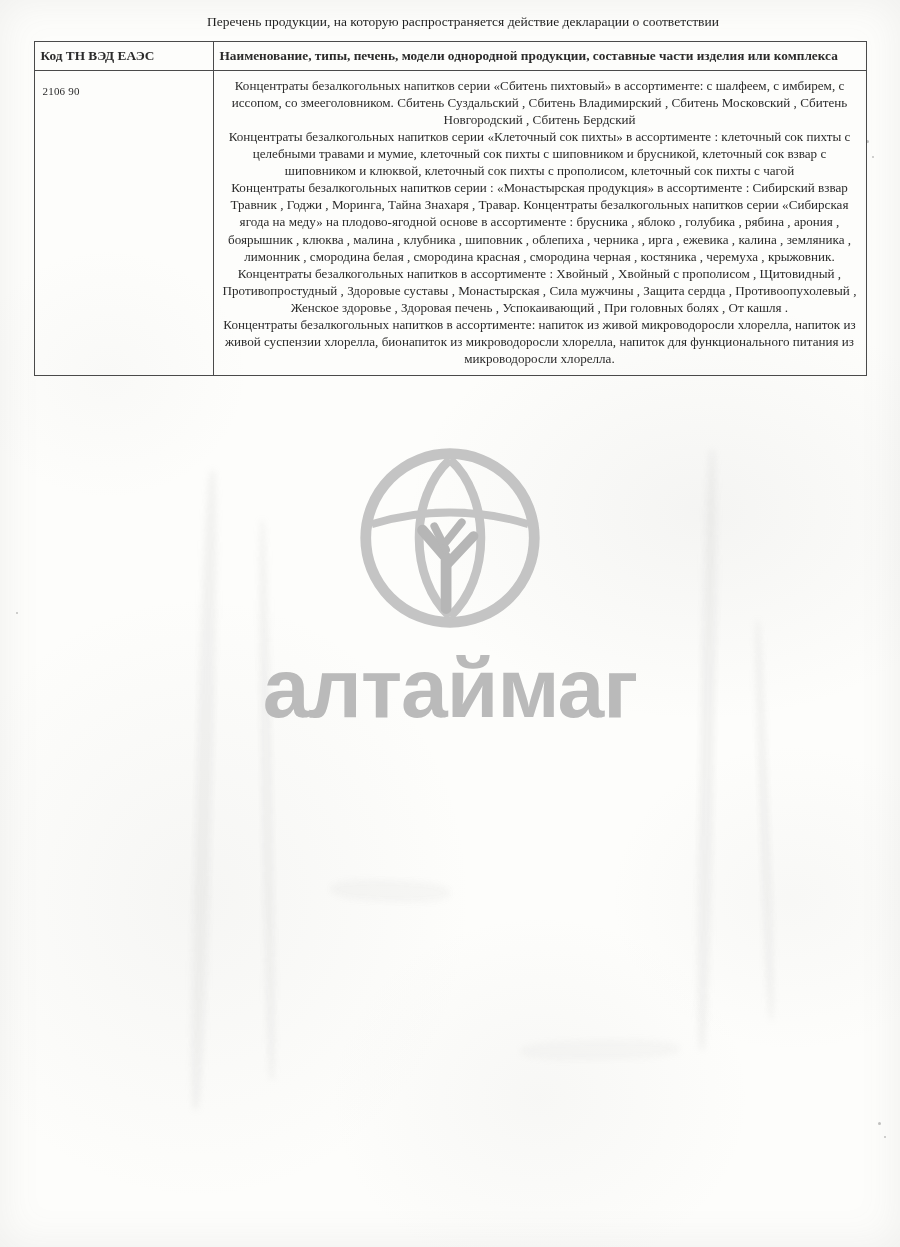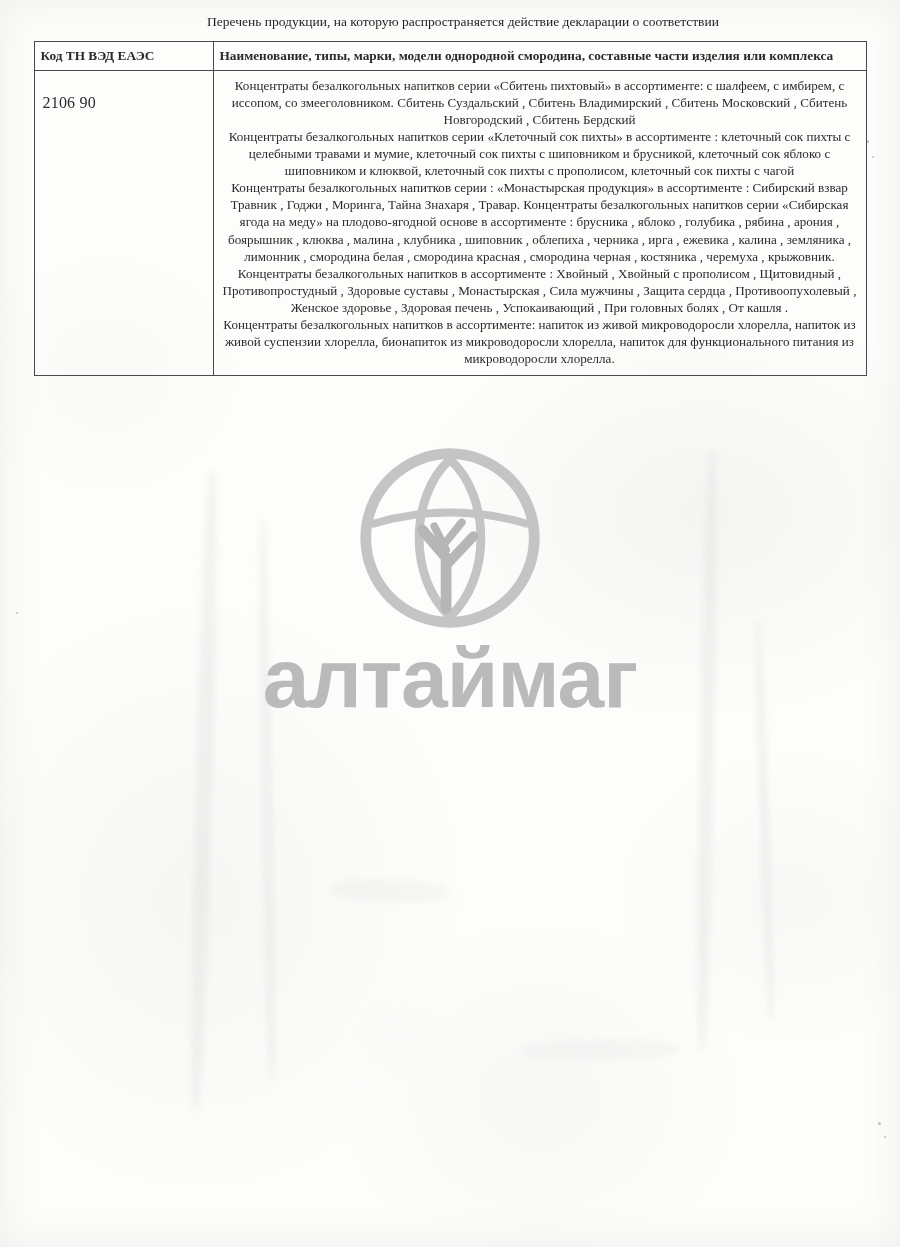--- a/index.html
+++ b/index.html
@@ -67,22 +67,22 @@
     font-size: 13.3px;
     font-weight: bold;
     padding: 6px 6px;
     text-align: left;
     line-height: 1.2;
   }
   th.col-code { width: 166px; }
   th.col-name { width: 640px; }
 
   td.cell-code {
-    font-size: 16px;
-    padding: 23px 8px 6px 8px;
+    font-size: 11px;
+    padding: 14px 8px 6px 8px;
     letter-spacing: 0.2px;
   }
   td.cell-name {
     font-size: 13.1px;
     padding: 6px 8px 8px 8px;
     line-height: 1.305;
     text-align: center;
   }
   td.cell-name p {
     margin: 0;
@@ -105,21 +105,21 @@
     margin: 0 auto;
     display: block;
   }
   .wm-word {
     font-family: "Liberation Sans", sans-serif;
     font-weight: bold;
     font-size: 84px;
     letter-spacing: -1px;
     color: #b9b9b9;
     line-height: 1;
-    margin-top: 0;
+    margin-top: 10px;
   }
   .wm-sub {
     font-family: "Liberation Sans", sans-serif;
     font-size: 27px;
     color: #c0c0c0;
     letter-spacing: 0.5px;
     margin-top: 6px;
   }
 
   
@@ -177,29 +177,29 @@
 </div>
 
 <div class="page">
 
   <div class="doc-title">Перечень продукции, на которую распространяется действие декларации о соответствии</div>
 
   <table class="product-table">
     <thead>
       <tr>
         <th class="col-code">Код ТН ВЭД ЕАЭС</th>
-        <th class="col-name">Наименование, типы, марки, модели однородной смородина, составные части изделия или комплекса</th>
+        <th class="col-name">Наименование, типы, печень, модели однородной продукции, составные части изделия или комплекса</th>
       </tr>
     </thead>
     <tbody>
       <tr>
         <td class="cell-code">2106 90</td>
         <td class="cell-name">
           <p>Концентраты безалкогольных напитков серии «Сбитень пихтовый» в ассортименте: с шалфеем, с имбирем, с иссопом, со змееголовником. Сбитень Суздальский , Сбитень Владимирский , Сбитень Московский , Сбитень Новгородский , Сбитень Бердский</p>
-          <p>Концентраты безалкогольных напитков серии «Клеточный сок пихты»  в ассортименте : клеточный сок пихты с целебными травами и мумие, клеточный сок пихты с шиповником и брусникой, клеточный сок яблоко с шиповником и клюквой, клеточный сок пихты  с прополисом, клеточный сок пихты с чагой</p>
+          <p>Концентраты безалкогольных напитков серии «Клеточный сок пихты»  в ассортименте : клеточный сок пихты с целебными травами и мумие, клеточный сок пихты с шиповником и брусникой, клеточный сок взвар с шиповником и клюквой, клеточный сок пихты  с прополисом, клеточный сок пихты с чагой</p>
           <p>Концентраты безалкогольных напитков серии : «Монастырская продукция» в ассортименте : Сибирский взвар Травник , Годжи , Моринга, Тайна Знахаря , Травар.         Концентраты безалкогольных напитков серии «Сибирская ягода на меду» на плодово-ягодной основе в ассортименте : брусника , яблоко , голубика , рябина , арония , боярышник , клюква , малина , клубника , шиповник , облепиха , черника , ирга , ежевика , калина , земляника , лимонник , смородина белая , смородина красная , смородина черная , костяника , черемуха , крыжовник.</p>
           <p>Концентраты безалкогольных напитков  в ассортименте : Хвойный , Хвойный с прополисом , Щитовидный , Противопростудный , Здоровые суставы , Монастырская , Сила мужчины , Защита сердца ,  Противоопухолевый , Женское здоровье , Здоровая печень , Успокаивающий , При головных болях , От кашля .</p>
           <p>Концентраты безалкогольных напитков в ассортименте: напиток из живой микроводоросли хлорелла, напиток из живой суспензии хлорелла, бионапиток из микроводоросли хлорелла, напиток для функционального питания из микроводоросли хлорелла.</p>
         </td>
       </tr>
     </tbody>
   </table>
 
 </div>
 

